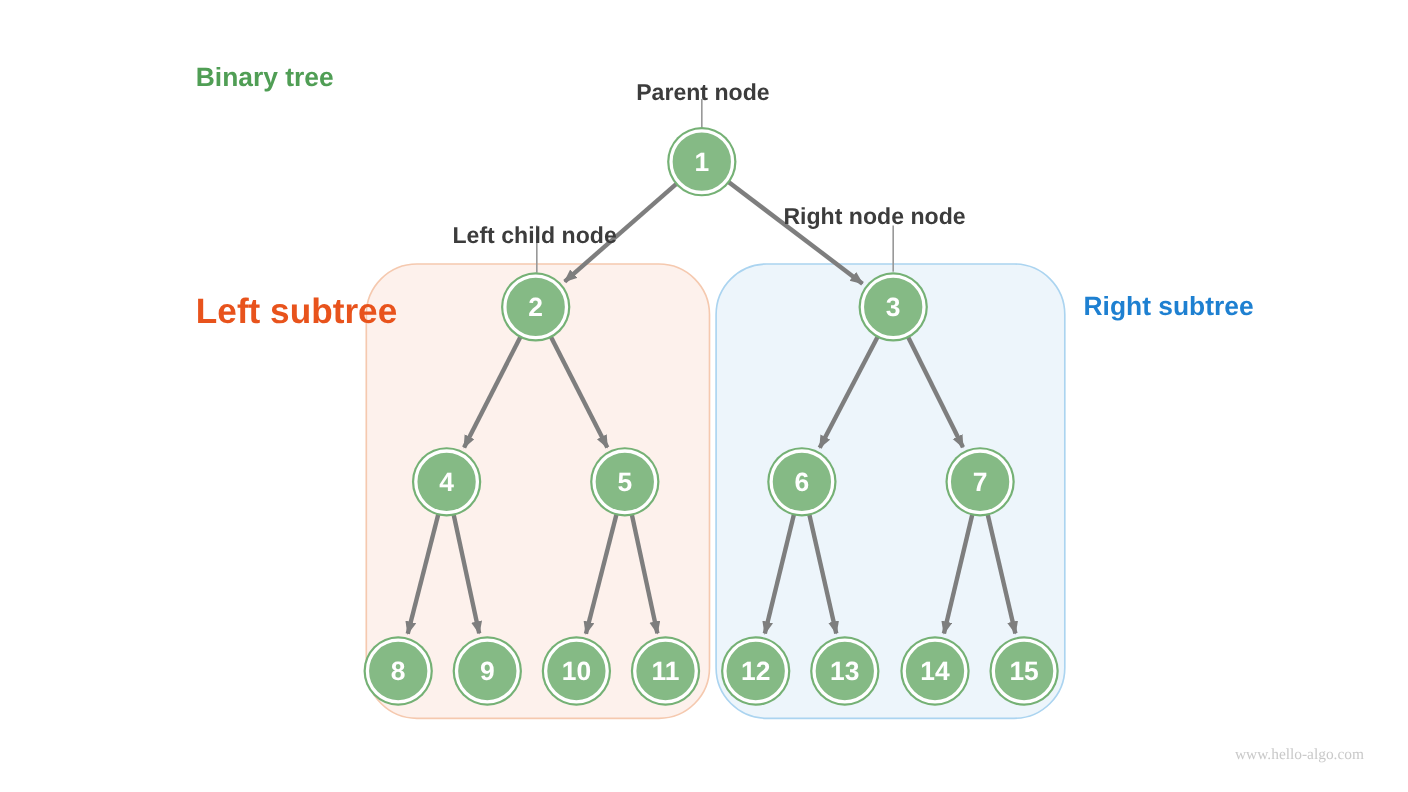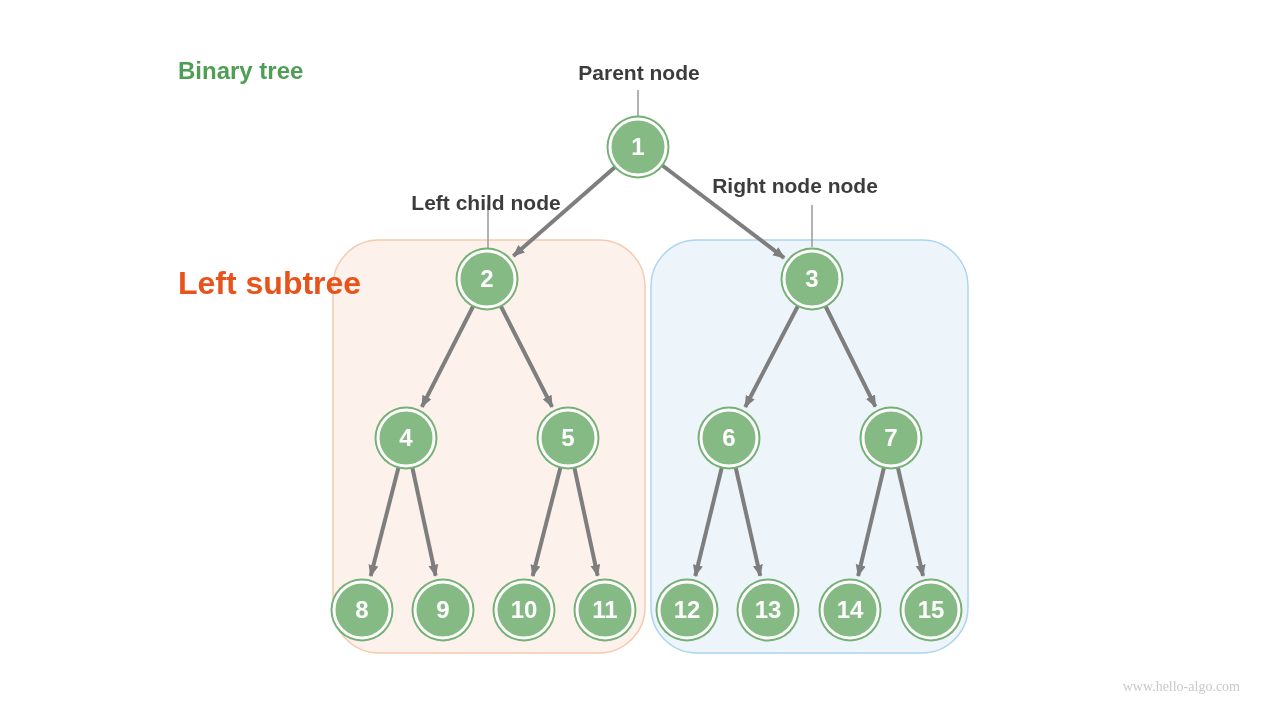--- a/index.html
+++ b/index.html
@@ -3,21 +3,21 @@
 <meta charset="utf-8">
 <style>
   html,body{margin:0;padding:0;background:#fff;}
   .canvas{
     position:relative;width:1280px;height:720px;background:var(--background,#fff);
     font-family:"Liberation Sans",sans-serif;overflow:hidden;
   }
   .canvas svg{position:absolute;left:0;top:0;}
   .lbl{position:absolute;font-weight:bold;white-space:nowrap;line-height:1;}
   .lbl.dark{color:var(--label_dark);font-size:21px;}
-  .lbl.centered{transform:translateX(-50%);}
+  .lbl.centered{transform:translateX(-50%);margin-top:12px;}
   .title-lbl{left:178px;top:59px;font-size:24px;color:var(--title_green);}
   .parent-lbl{left:639px;top:62px;}
   .leftchild-lbl{left:486px;top:192px;}
   .rightchild-lbl{left:795px;top:175px;}
   .leftsub-lbl{left:178px;top:267px;font-size:32px;color:var(--subtree_left_orange);}
   .rightsub-lbl{left:985px;top:267px;font-size:24px;color:var(--subtree_right_blue);}
   .watermark-lbl{
     position:absolute;right:40px;bottom:25px;font-weight:normal;
     font-family:Liberation Serif, serif;font-size:14px;color:var(--watermark_gray);
   }
@@ -136,15 +136,16 @@
           <text x="931" y="610" dy="0.35em" text-anchor="middle" fill="#ffffff" class="node-num">15</text>
         </g>
       </g>
   </svg>
 
   <div class="lbl title-lbl">Binary tree</div>
   <div class="lbl dark centered parent-lbl">Parent node</div>
   <div class="lbl dark centered leftchild-lbl">Left child node</div>
   <div class="lbl dark centered rightchild-lbl">Right node node</div>
   <div class="lbl leftsub-lbl">Left subtree</div>
+  <div class="lbl rightsub-lbl">Right subtree</div>
   <div class="watermark-lbl">www.hello-algo.com</div>
 
 </div>
 
 </body></html>

